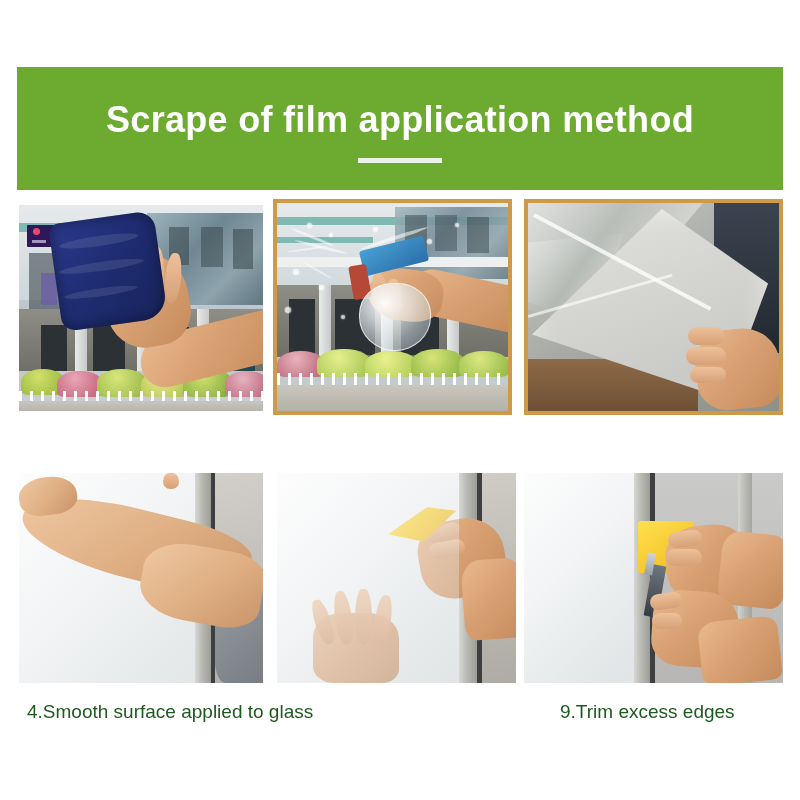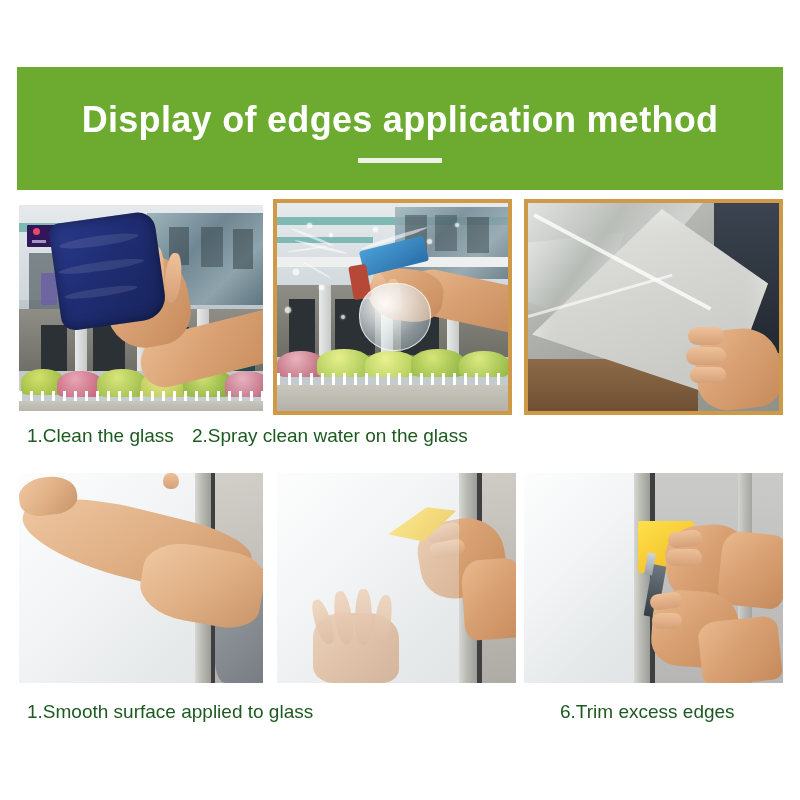--- a/index.html
+++ b/index.html
@@ -270,21 +270,21 @@
   }
   .knife-blade {
     position: absolute;
     background: linear-gradient(180deg,#cfd6da,#98a0a6);
   }
 </style>
 </head>
 <body>
 
 <div class="banner">
-  <div class="banner-title">Display of edges application method</div>
+  <div class="banner-title">Scrape of film application method</div>
   <div class="banner-rule"></div>
 </div>
 
 <div class="grid">
 
   <div class="cell" style="left:19px; top:205px; width:244px; height:206px;">
     <div class="photo">
       <div class="scene">
         <div class="bg-sky"></div>
 
@@ -333,21 +333,20 @@
         <div class="finger" style="left:146px;top:48px;width:16px;height:50px;transform:rotate(6deg);"></div>
 
         <div class="cloth" style="left:36px;top:12px;width:106px;height:108px;border-radius:10px 18px 24px 14px;transform:rotate(-8deg);">
           <div class="cloth-fold" style="left:8px;top:18px;width:80px;height:10px;"></div>
           <div class="cloth-fold" style="left:4px;top:44px;width:86px;height:9px;"></div>
           <div class="cloth-fold" style="left:6px;top:70px;width:74px;height:8px;"></div>
         </div>
       </div>
     </div>
   </div>
-  <div class="caption" style="left:27px; top:424px;">1.Clean the glass</div>
 
   <div class="cell" style="left:273px; top:199px; width:239px; height:216px;">
     <div class="photo framed">
       <div class="scene">
         <div class="bg-sky"></div>
         <div class="bld-upper"></div>
         <div class="bld-band" style="top:14px;height:8px;"></div>
         <div class="glasswall" style="left:118px;top:4px;width:114px;height:72px;opacity:.85;"></div>
         <div class="win-dark" style="left:128px;top:12px;width:22px;height:36px;opacity:.45;"></div>
         <div class="win-dark" style="left:158px;top:12px;width:22px;height:36px;opacity:.4;"></div>
@@ -390,21 +389,20 @@
         <div class="skin" style="left:92px;top:66px;width:74px;height:52px;border-radius:44% 40% 40% 46%;transform:rotate(6deg);"></div>
         <div class="finger" style="left:96px;top:70px;width:15px;height:34px;transform:rotate(-12deg);"></div>
         <div class="finger" style="left:110px;top:76px;width:15px;height:34px;transform:rotate(-6deg);"></div>
 
         <div class="bottle-head" style="left:84px;top:40px;width:66px;height:26px;transform:rotate(-14deg);"></div>
         <div class="bottle-trigger" style="left:74px;top:62px;width:18px;height:34px;transform:rotate(-10deg);"></div>
         <div class="bottle-body" style="left:82px;top:80px;width:70px;height:66px;"></div>
       </div>
     </div>
   </div>
-  <div class="caption" style="left:192px; top:424px;">2.Spray clean water on the glass</div>
 
   <div class="cell" style="left:524px; top:199px; width:259px; height:216px;">
     <div class="photo framed">
       <div class="scene">
         <div class="film-bg"></div>
         <div class="film-crinkle" style="left:-10px;top:-6px;width:190px;height:130px;
                     clip-path: polygon(0 0, 100% 0, 42% 100%, 0 78%);"></div>
         <div class="film-crinkle" style="left:0px;top:30px;width:120px;height:96px;opacity:.6;
                     clip-path: polygon(0 10%, 80% 0, 55% 100%, 0 80%);"></div>
         <div class="jeans" style="left:186px;top:0px;width:66px;height:150px;"></div>
@@ -435,21 +433,21 @@
         <div class="tshirt" style="left:196px;top:96px;width:52px;height:114px;"></div>
 
         <div class="skin-l" style="left:4px;top:8px;width:232px;height:70px;
                     border-radius:48% 30% 34% 50%;transform:rotate(14deg);transform-origin:left center;"></div>
         <div class="skin-l" style="left:122px;top:74px;width:122px;height:76px;border-radius:38% 30% 30% 40%;transform:rotate(10deg);"></div>
         <div class="skin-l" style="left:0px;top:4px;width:58px;height:38px;border-radius:46% 50% 40% 40%;transform:rotate(-8deg);"></div>
         <div class="finger" style="left:144px;top:0px;width:16px;height:16px;"></div>
       </div>
     </div>
   </div>
-  <div class="caption" style="left:27px; top:700px;">1.Smooth surface applied to glass</div>
+  <div class="caption" style="left:27px; top:700px;">4.Smooth surface applied to glass</div>
 
   <div class="cell" style="left:277px; top:473px; width:239px; height:210px;">
     <div class="photo">
       <div class="scene">
         <div class="frost" style="inset:0;"></div>
         <div class="frame-vert" style="left:182px;top:0;width:18px;height:210px;"></div>
         <div class="frame-dark" style="left:200px;top:0;width:5px;height:210px;"></div>
         <div class="outside" style="left:205px;top:0;width:34px;height:210px;opacity:.6;"></div>
 
         <div class="skin" style="left:142px;top:46px;width:86px;height:78px;border-radius:38% 46% 40% 40%;transform:rotate(-10deg);"></div>
@@ -488,15 +486,15 @@
 
         <div class="knife" style="left:124px;top:92px;width:14px;height:52px;transform:rotate(10deg);"></div>
         <div class="knife-blade" style="left:122px;top:80px;width:8px;height:22px;transform:rotate(10deg);"></div>
         <div class="skin" style="left:128px;top:118px;width:86px;height:76px;border-radius:34% 40% 30% 34%;transform:rotate(4deg);"></div>
         <div class="skin" style="left:176px;top:146px;width:80px;height:64px;border-radius:24% 20% 14% 18%;transform:rotate(-6deg);"></div>
         <div class="finger" style="left:126px;top:120px;width:32px;height:16px;border-radius:12px;transform:rotate(-8deg);"></div>
         <div class="finger" style="left:128px;top:140px;width:30px;height:16px;border-radius:12px;"></div>
       </div>
     </div>
   </div>
-  <div class="caption" style="left:560px; top:700px;">6.Trim excess edges</div>
+  <div class="caption" style="left:560px; top:700px;">9.Trim excess edges</div>
 
 </div>
 
 </body></html>

